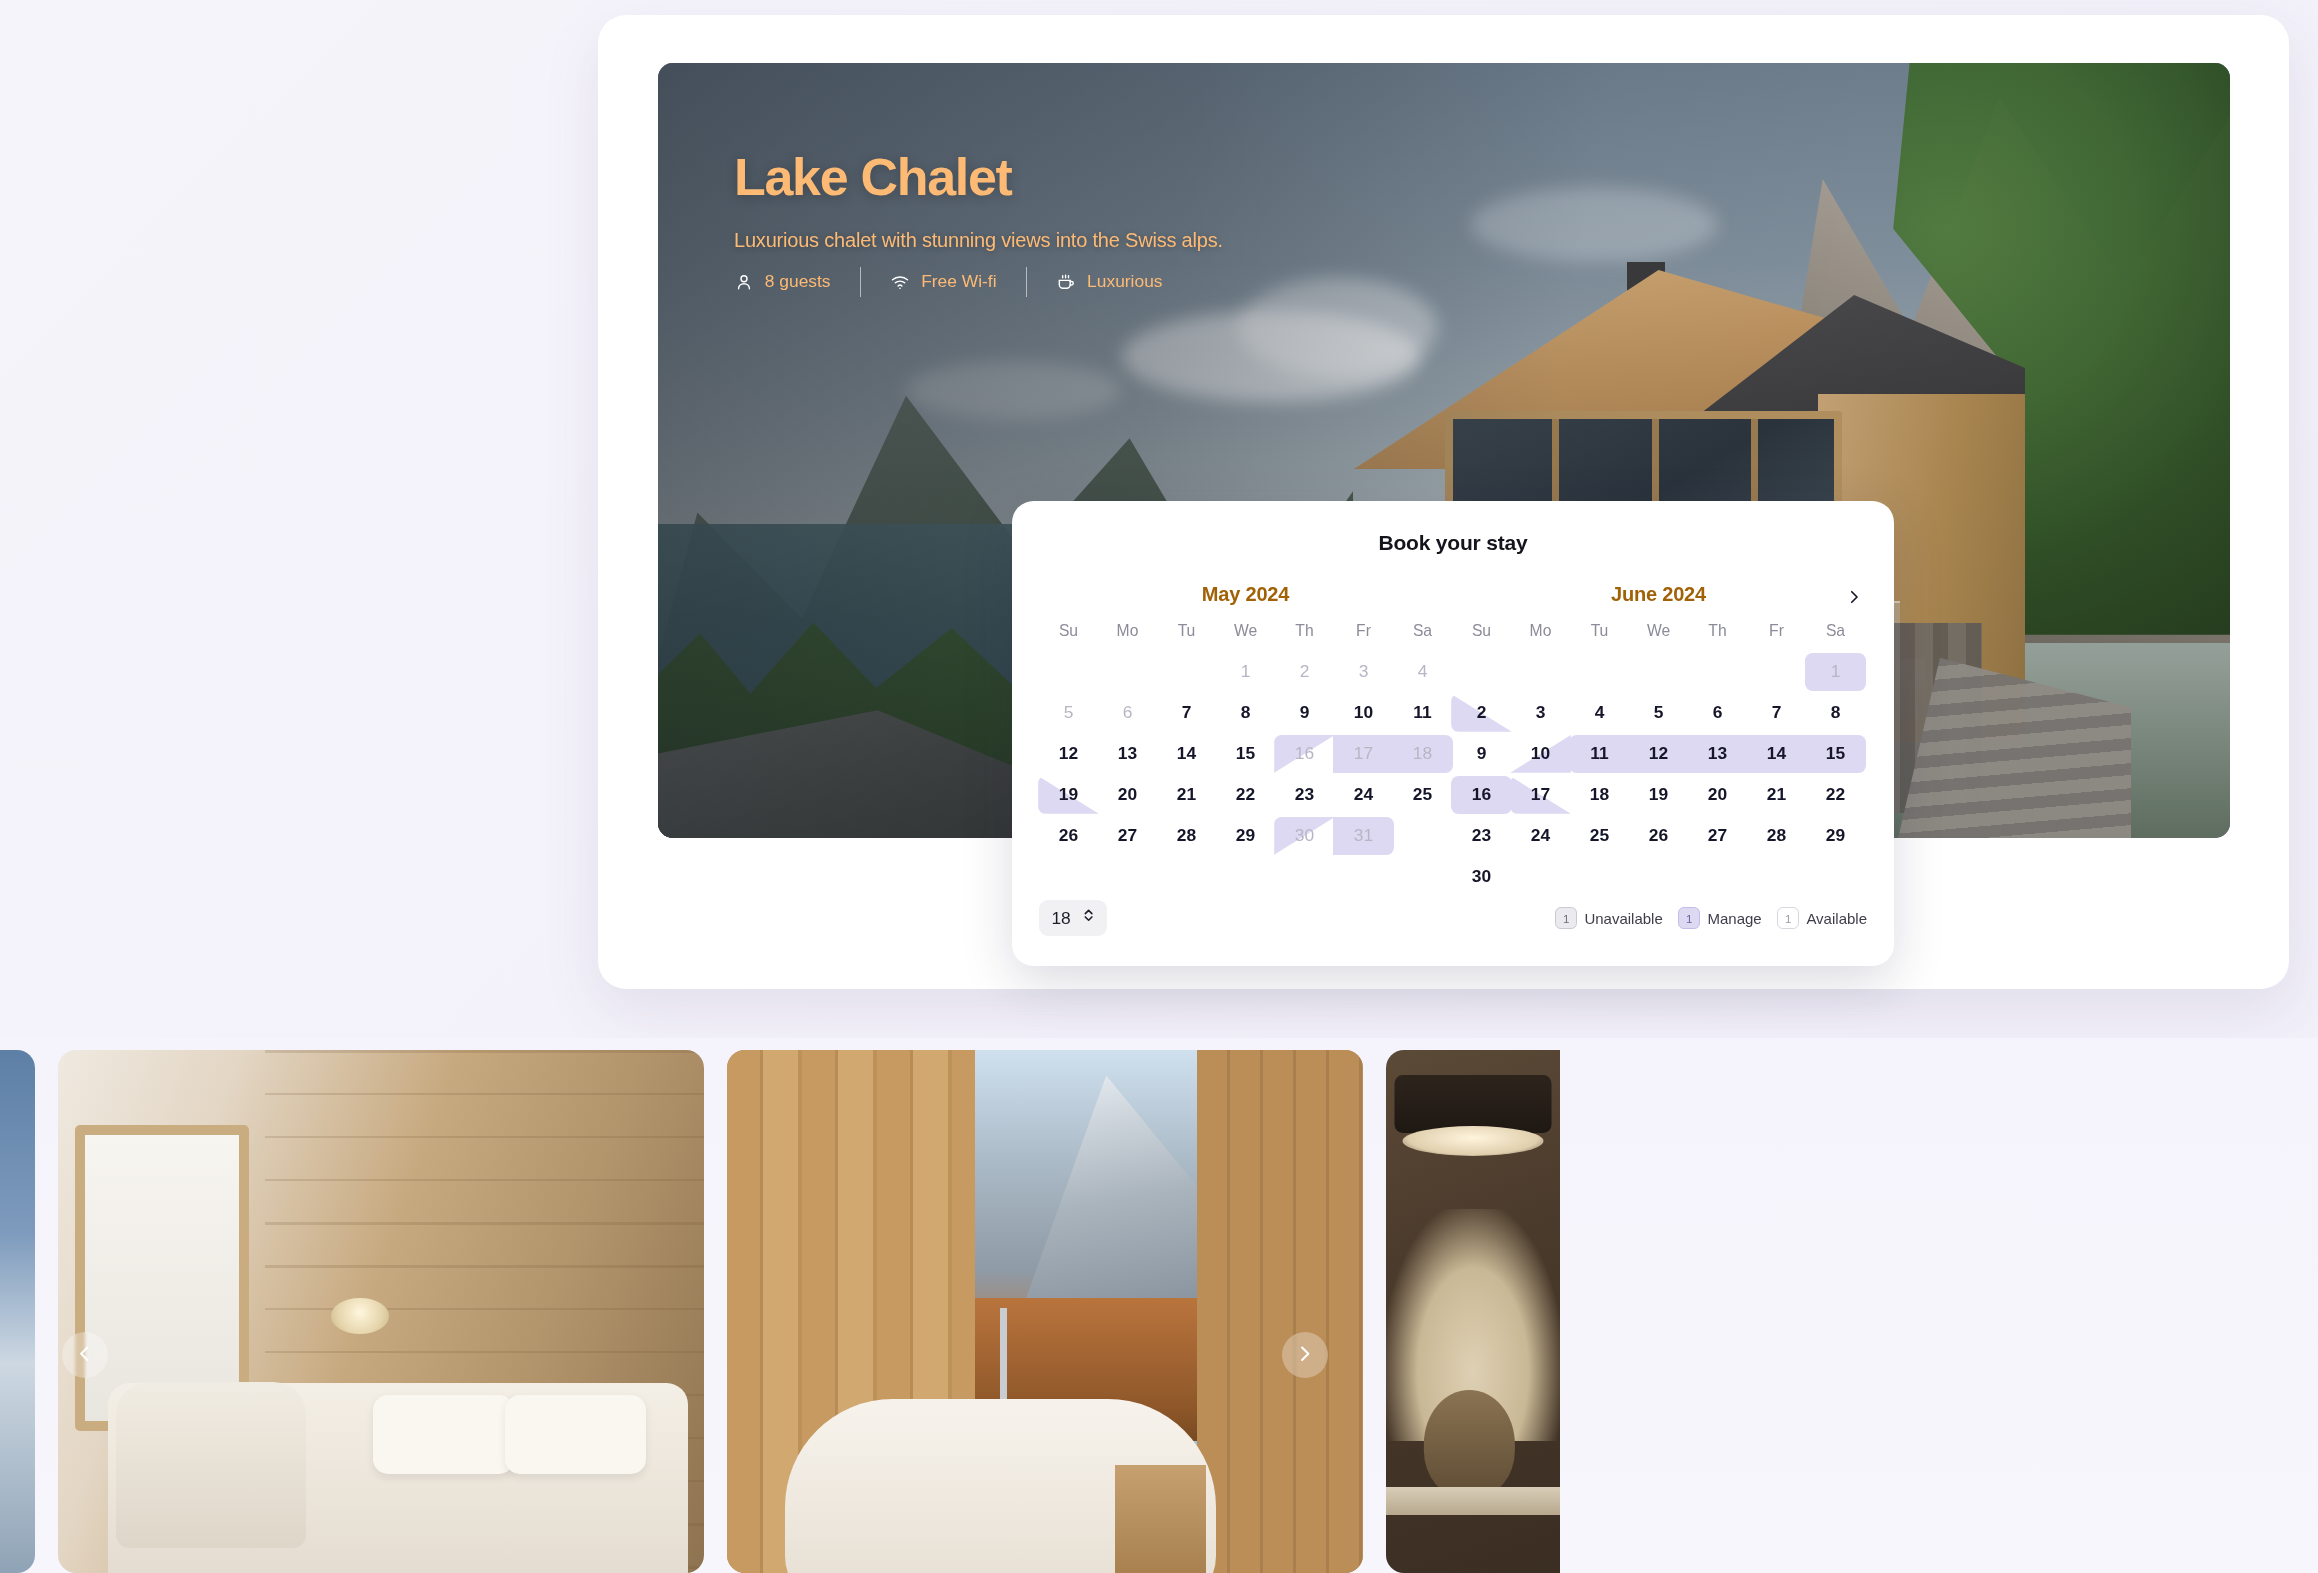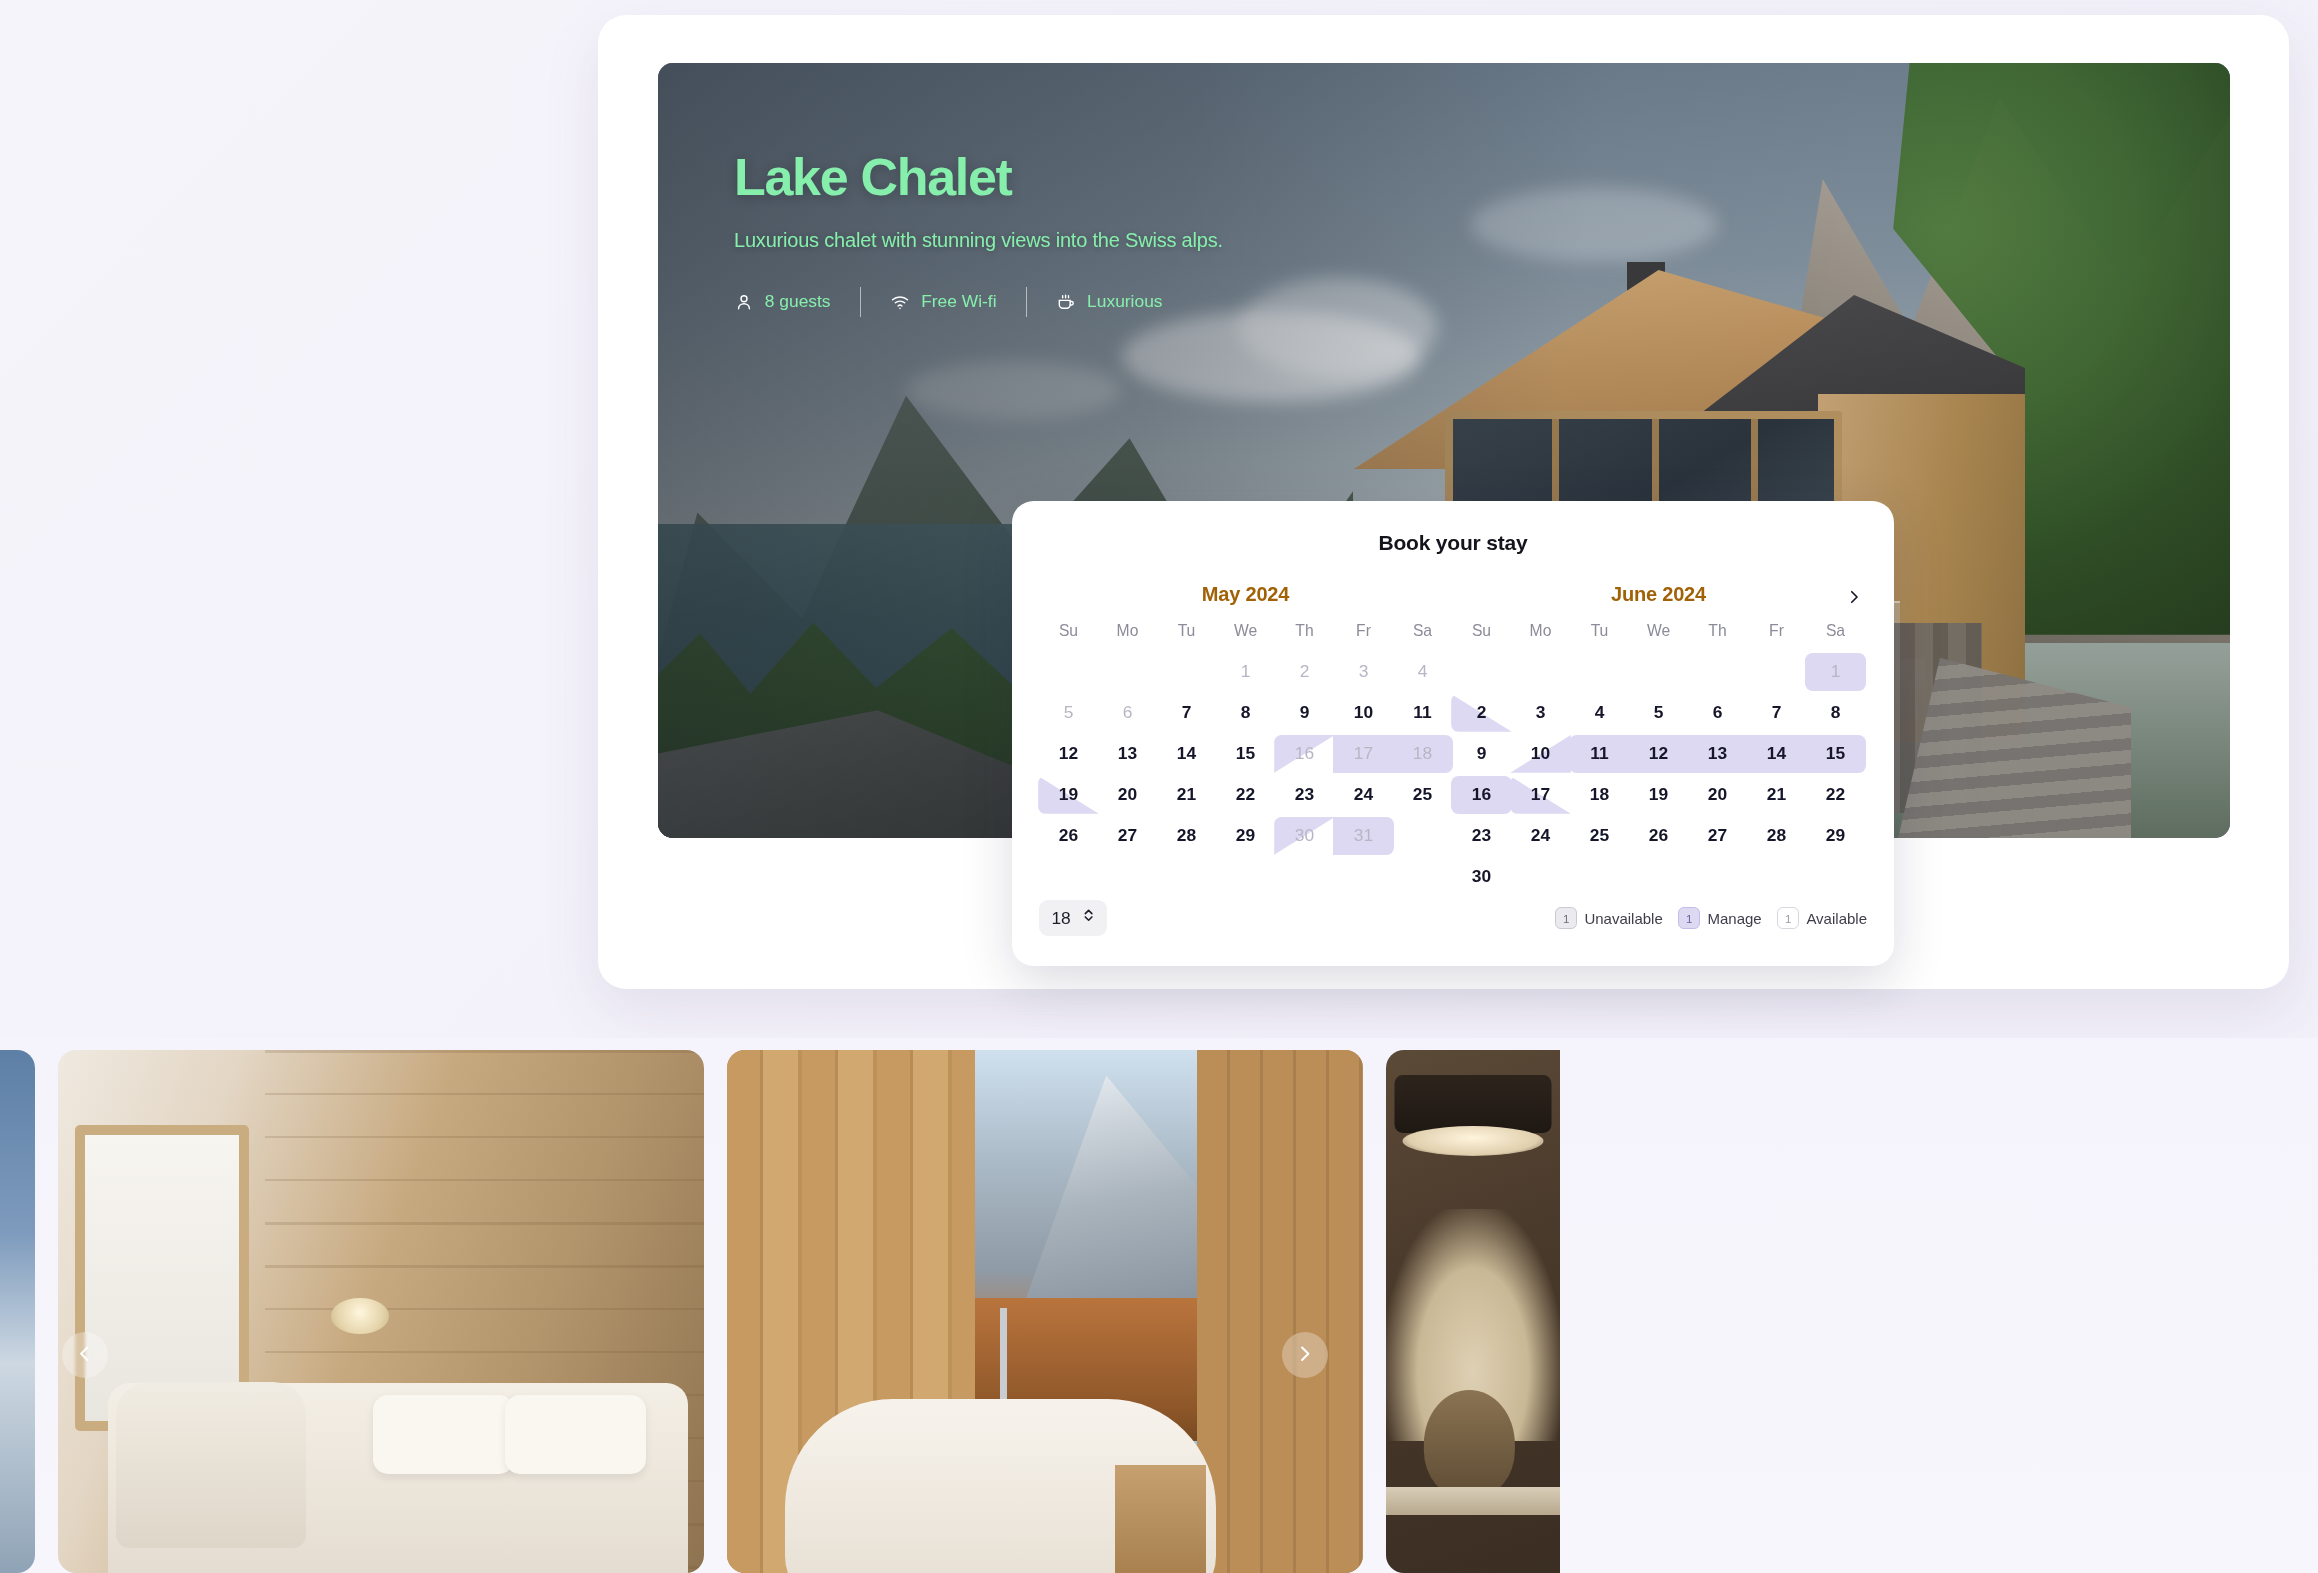--- a/index.html
+++ b/index.html
@@ -133,30 +133,30 @@
   .stone-wall {
     position:absolute; right:248px; bottom:25px; width:199px; height:190px;
     background: repeating-linear-gradient(90deg,#6f6b66 0px,#6f6b66 18px,#5d5955 18px,#5d5955 33px);
     opacity:.9;
   }
   .hero-scrim {
     position:absolute; inset:0;
     background: linear-gradient(100deg, rgba(30,36,44,0.52) 0%, rgba(30,36,44,0.30) 32%, rgba(30,36,44,0.04) 56%, rgba(30,36,44,0) 72%);
   }
 
-  .hero-text { position:absolute; left:76px; top:87px; width:812px; color:#86efac; }
+  .hero-text { position:absolute; left:76px; top:87px; width:812px; color:#fdba74; }
   .hero-title {
     font-size:52px; font-weight:700; letter-spacing:-1.3px; line-height:1.05;
     text-shadow:0 1.7px 11.6px rgba(0,0,0,0.22);
   }
   .hero-sub {
     margin-top:24px; font-size:20px; letter-spacing:-0.2px;
     text-shadow:0 0.8px 6.6px rgba(0,0,0,0.3);
   }
-  .amenities { margin-top:35px; display:flex; align-items:center; gap:8px; }
+  .amenities { margin-top:15px; display:flex; align-items:center; gap:8px; }
   .amenity { display:flex; align-items:center; gap:10.8px; font-size:17.4px; padding:0 21.5px; }
   .amenity:first-child { padding-left:0; }
   .amen-div { width:0.8px; height:30px; background:rgba(255,255,255,0.55); }
   .amenity svg { display:block; }
 
   
   .cal-panel {
     position:absolute; left:1012px; top:501px; width:882px; height:465px;
     background:#fff; border-radius:21.5px;
     box-shadow:0 15px 50px rgba(40,38,70,0.17);

